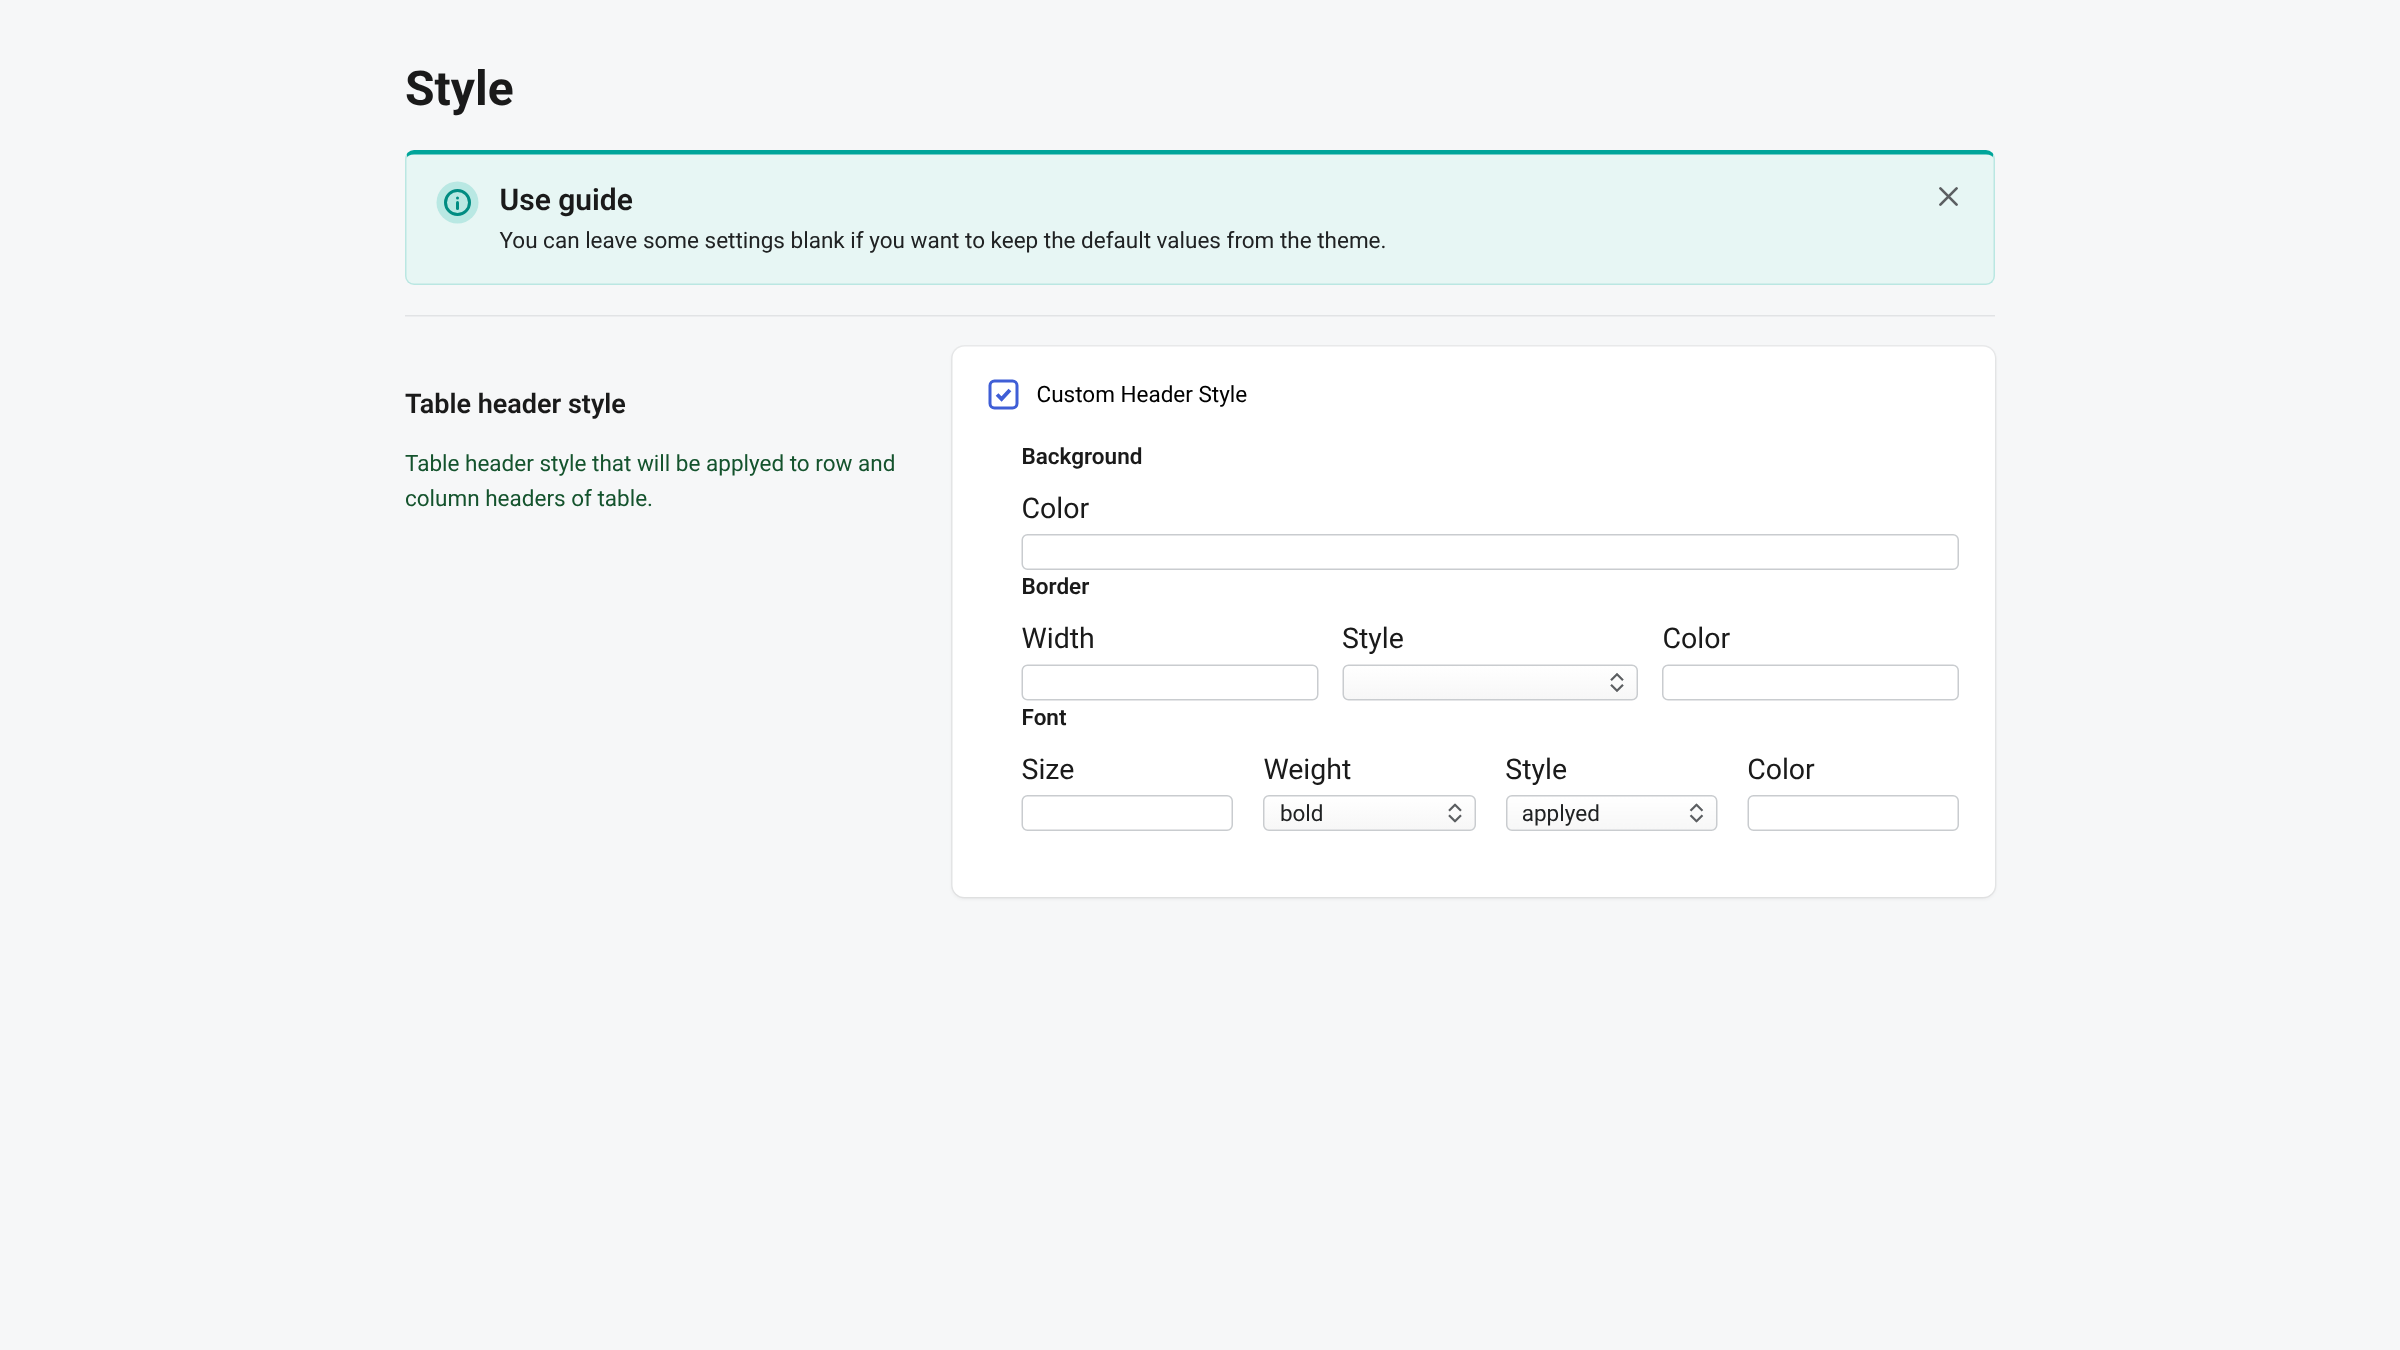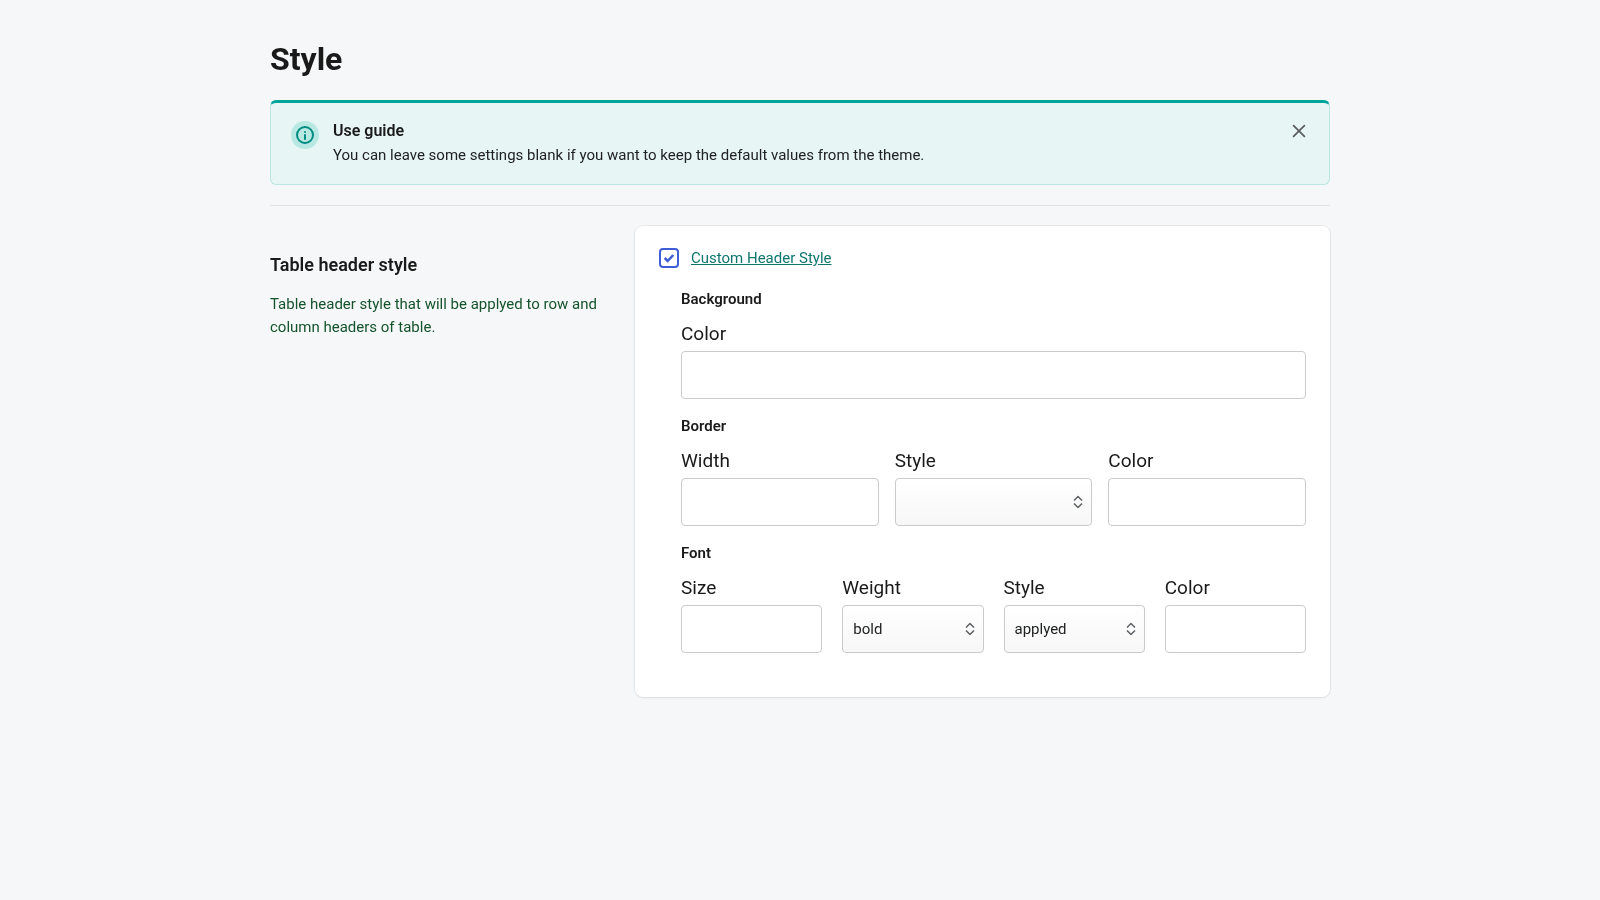--- a/index.html
+++ b/index.html
@@ -64,21 +64,21 @@
     position: absolute;
     top: 6px;
     left: 50%;
     transform: translateX(-50%);
     width: 2px;
     height: 6px;
     background: #008c82;
     border-radius: 1px;
   }
   .banner-title {
-    font-size: 16px;
+    font-size: 20px;
     font-weight: 600;
     color: #1a1a1a;
     margin-bottom: 6px;
   }
   .banner-desc {
     font-size: 15px;
     color: #202223;
   }
   .banner-close {
     position: absolute;
@@ -138,42 +138,41 @@
     border: 2px solid #3f5ed6;
     border-radius: 4px;
     display: flex;
     align-items: center;
     justify-content: center;
     cursor: pointer;
   }
   .checkbox svg { width: 12px; height: 12px; stroke: #3f5ed6; stroke-width: 3; fill: none; }
   .checkbox-label {
     font-size: 15px;
-    color: #0f766e;
-    text-decoration: underline;
+    color: #000000;
   }
   .subsection {
     padding-left: 22px;
-    margin-bottom: 18px;
+    margin-bottom: 2px;
   }
   .sub-title {
     font-size: 15px;
     font-weight: 600;
     color: #1a1a1a;
     margin-bottom: 14px;
   }
   .field-label {
     font-size: 19px;
     color: #1a1a1a;
     margin-bottom: 6px;
     display: block;
   }
   .text-input, .select-wrap {
     width: 100%;
-    height: 48px;
+    height: 24px;
     border: 1px solid #c9cccf;
     border-radius: 4px;
     font-size: 15px;
     padding: 0 10px;
     background: #fff;
     color: #202223;
   }
   .select-wrap {
     position: relative;
     display: flex;

